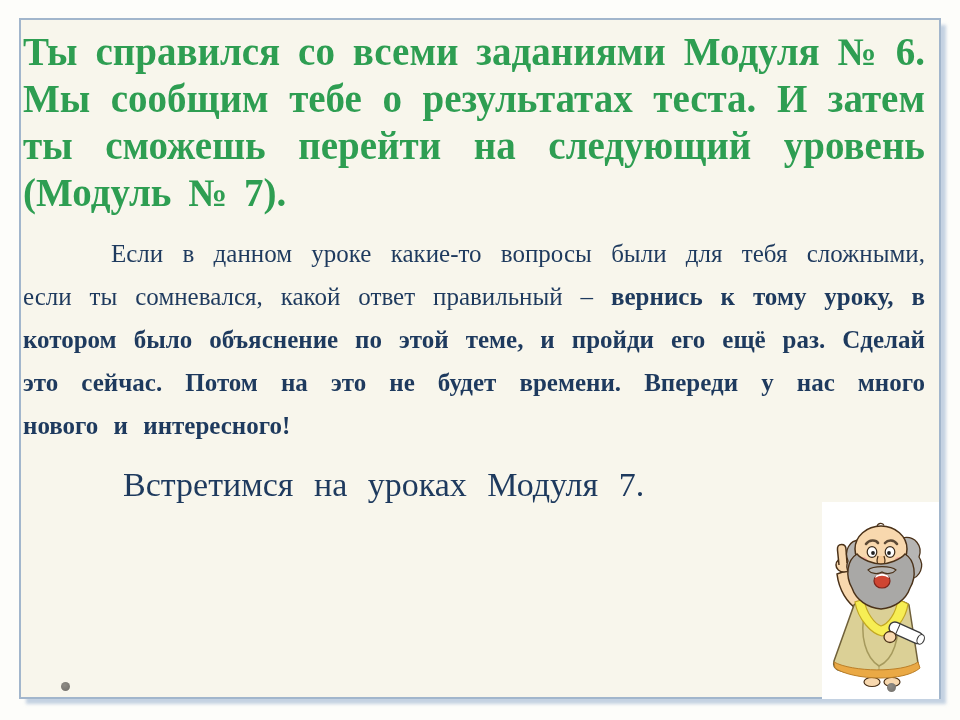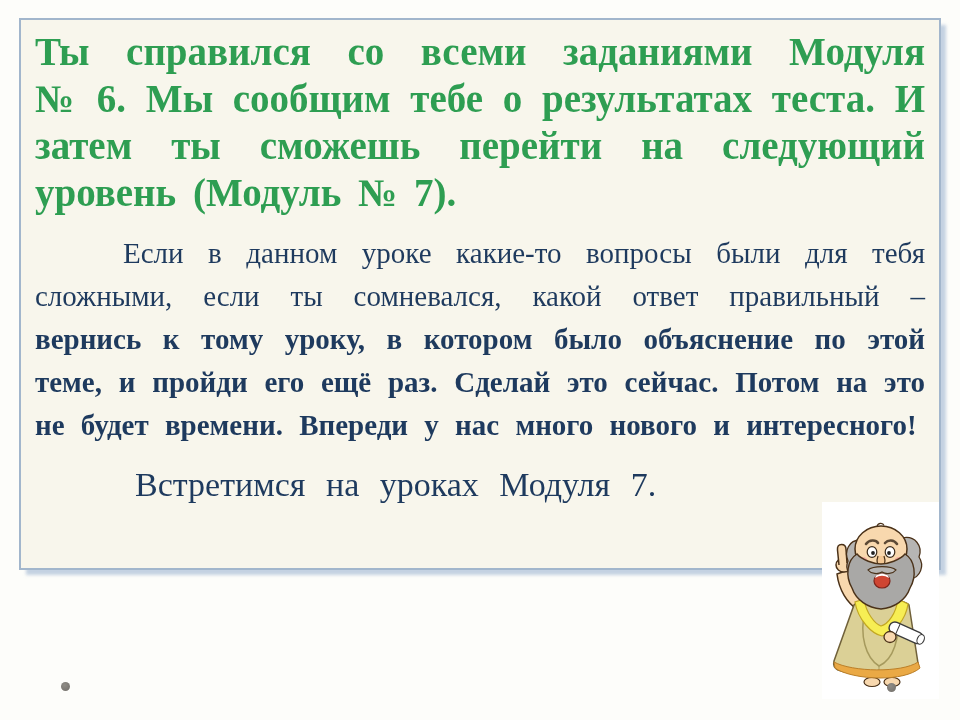--- a/index.html
+++ b/index.html
@@ -6,39 +6,39 @@
   body {
     width: 960px; height: 720px;
     background: #fdfdfa;
     font-family: "Liberation Serif", serif;
     position: relative;
     overflow: hidden;
   }
   .slide {
     position: absolute;
     left: 19px; top: 18px;
-    width: 922px; height: 552px;
+    width: 922px; height: 681px;
     box-sizing: border-box;
     background: #f8f6ec;
     border: 2px solid #a2b6cc;
     box-shadow: 6px 6px 3px -1px rgba(150, 175, 205, 0.55);
-    padding: 6px 14px 0 14px;
+    padding: 6px 14px 0 2px;
   }
   .intro {
     margin: 2px 0 16px 0;
     font-size: 39px;
     line-height: 47px;
     font-weight: bold;
     color: #2e9e52;
     text-align: justify;
     word-spacing: 7px;
   }
   .bodyp {
     margin: 0 0 16px 0;
-    font-size: 29px;
+    font-size: 25px;
     line-height: 43px;
     color: #1e3a5e;
     text-align: justify;
     text-indent: 88px;
     word-spacing: 9px;
   }
   .bodyp .boldpart { font-weight: bold; }
   .closing {
     margin: 0;
     font-size: 34px;

